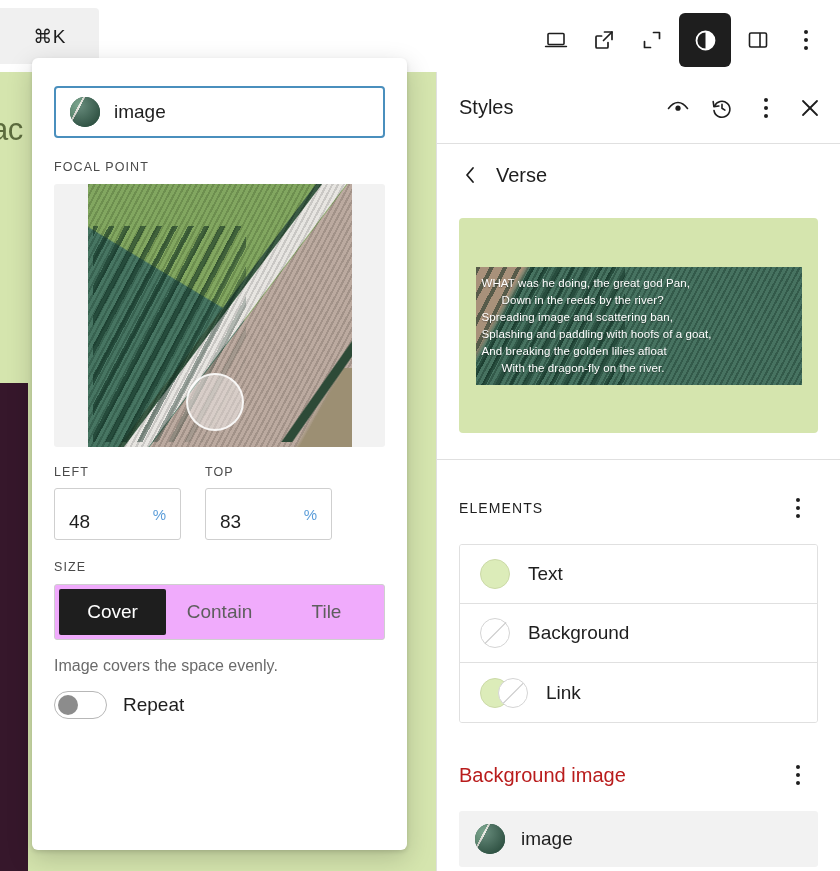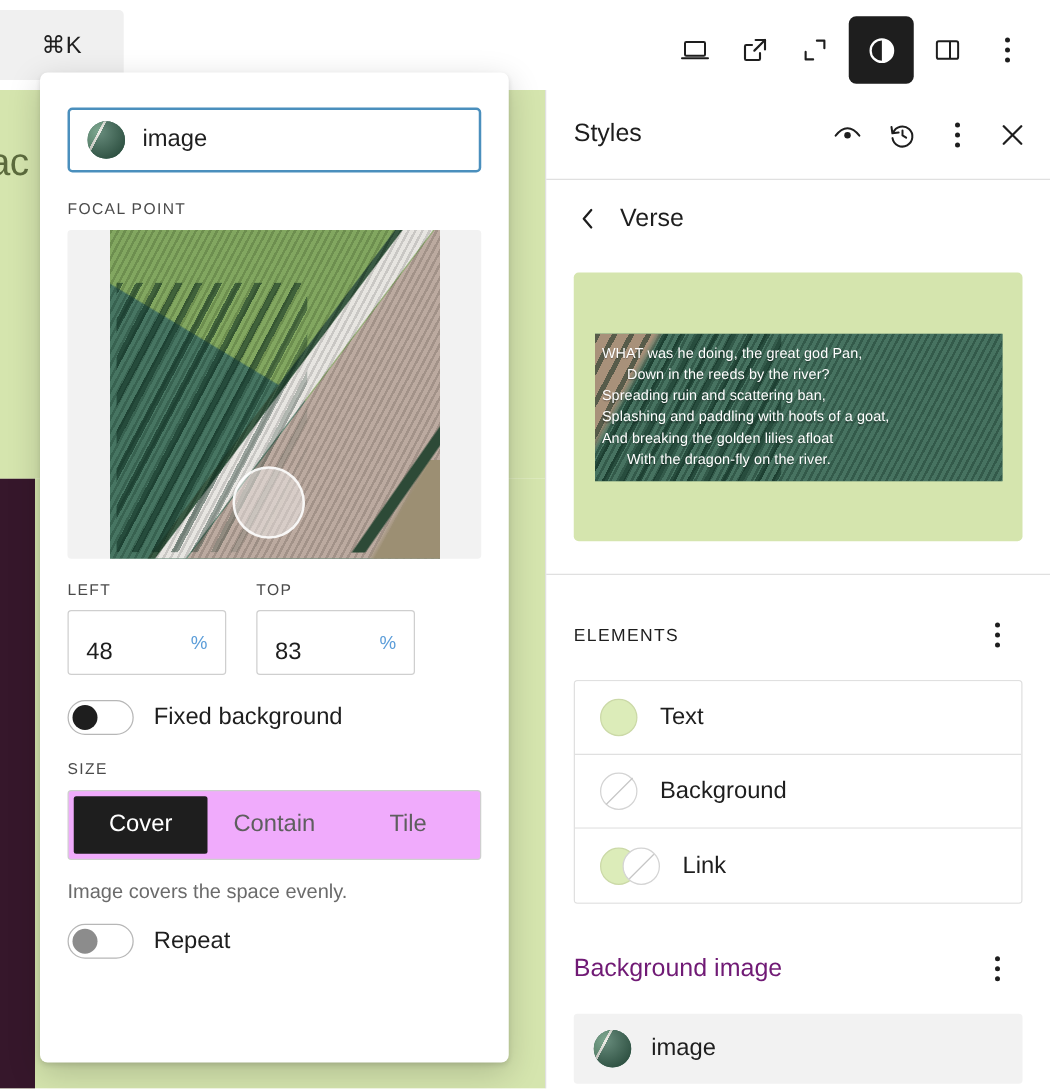--- a/index.html
+++ b/index.html
@@ -396,21 +396,21 @@
     display: flex; align-items: center;
     padding: 26px 20px 14px 22px;
   }
   .sb-sec-label {
     flex: 1;
     font-size: 14px; letter-spacing: 1.1px;
     color: #1e1e1e; text-transform: uppercase;
   }
   .sb-sec-title {
     flex: 1;
-    font-size: 20px; color: #701a75;
+    font-size: 20px; color: #b91c1c;
   }
 
   .elements-list {
     margin: 0 22px;
     border: 1px solid #e0e0e0;
     border-radius: 3px;
     overflow: hidden;
   }
   .el-row {
     height: 59px;
@@ -534,21 +534,21 @@
       <span class="bc-title">Verse</span>
     </div>
 
     <div class="preview-card">
       <div class="preview-verse">
         <div class="pv-rows"></div>
         <div class="pv-shadow"></div>
         <div class="pv-text">
           <div>WHAT was he doing, the great god Pan,</div>
           <div class="ind">Down in the reeds by the river?</div>
-          <div>Spreading ruin and scattering ban,</div>
+          <div>Spreading image and scattering ban,</div>
           <div>Splashing and paddling with hoofs of a goat,</div>
           <div>And breaking the golden lilies afloat</div>
           <div class="ind">With the dragon-fly on the river.</div>
         </div>
       </div>
     </div>
 
     <div class="sb-divider"></div>
 
     <div class="sb-section-head">
@@ -687,26 +687,20 @@
         </div>
         <div class="lt-col">
           <div class="lt-cap">Top</div>
           <div class="num-input">
             <span class="num-val">83</span>
             <span class="num-unit">%</span>
           </div>
         </div>
       </div>
 
-      <div class="toggle-row">
-        <span class="switch">
-            <span class="knob"></span>
-          </span>
-        <span class="toggle-txt">Fixed background</span>
-      </div>
 
       <div class="sec-label" style="margin-top:20px;">Size</div>
 
       <div class="seg">
         <div class="seg-item active">Cover</div>
         <div class="seg-item">Contain</div>
         <div class="seg-item">Tile</div>
       </div>
 
       <div class="helper">Image covers the space evenly.</div>

